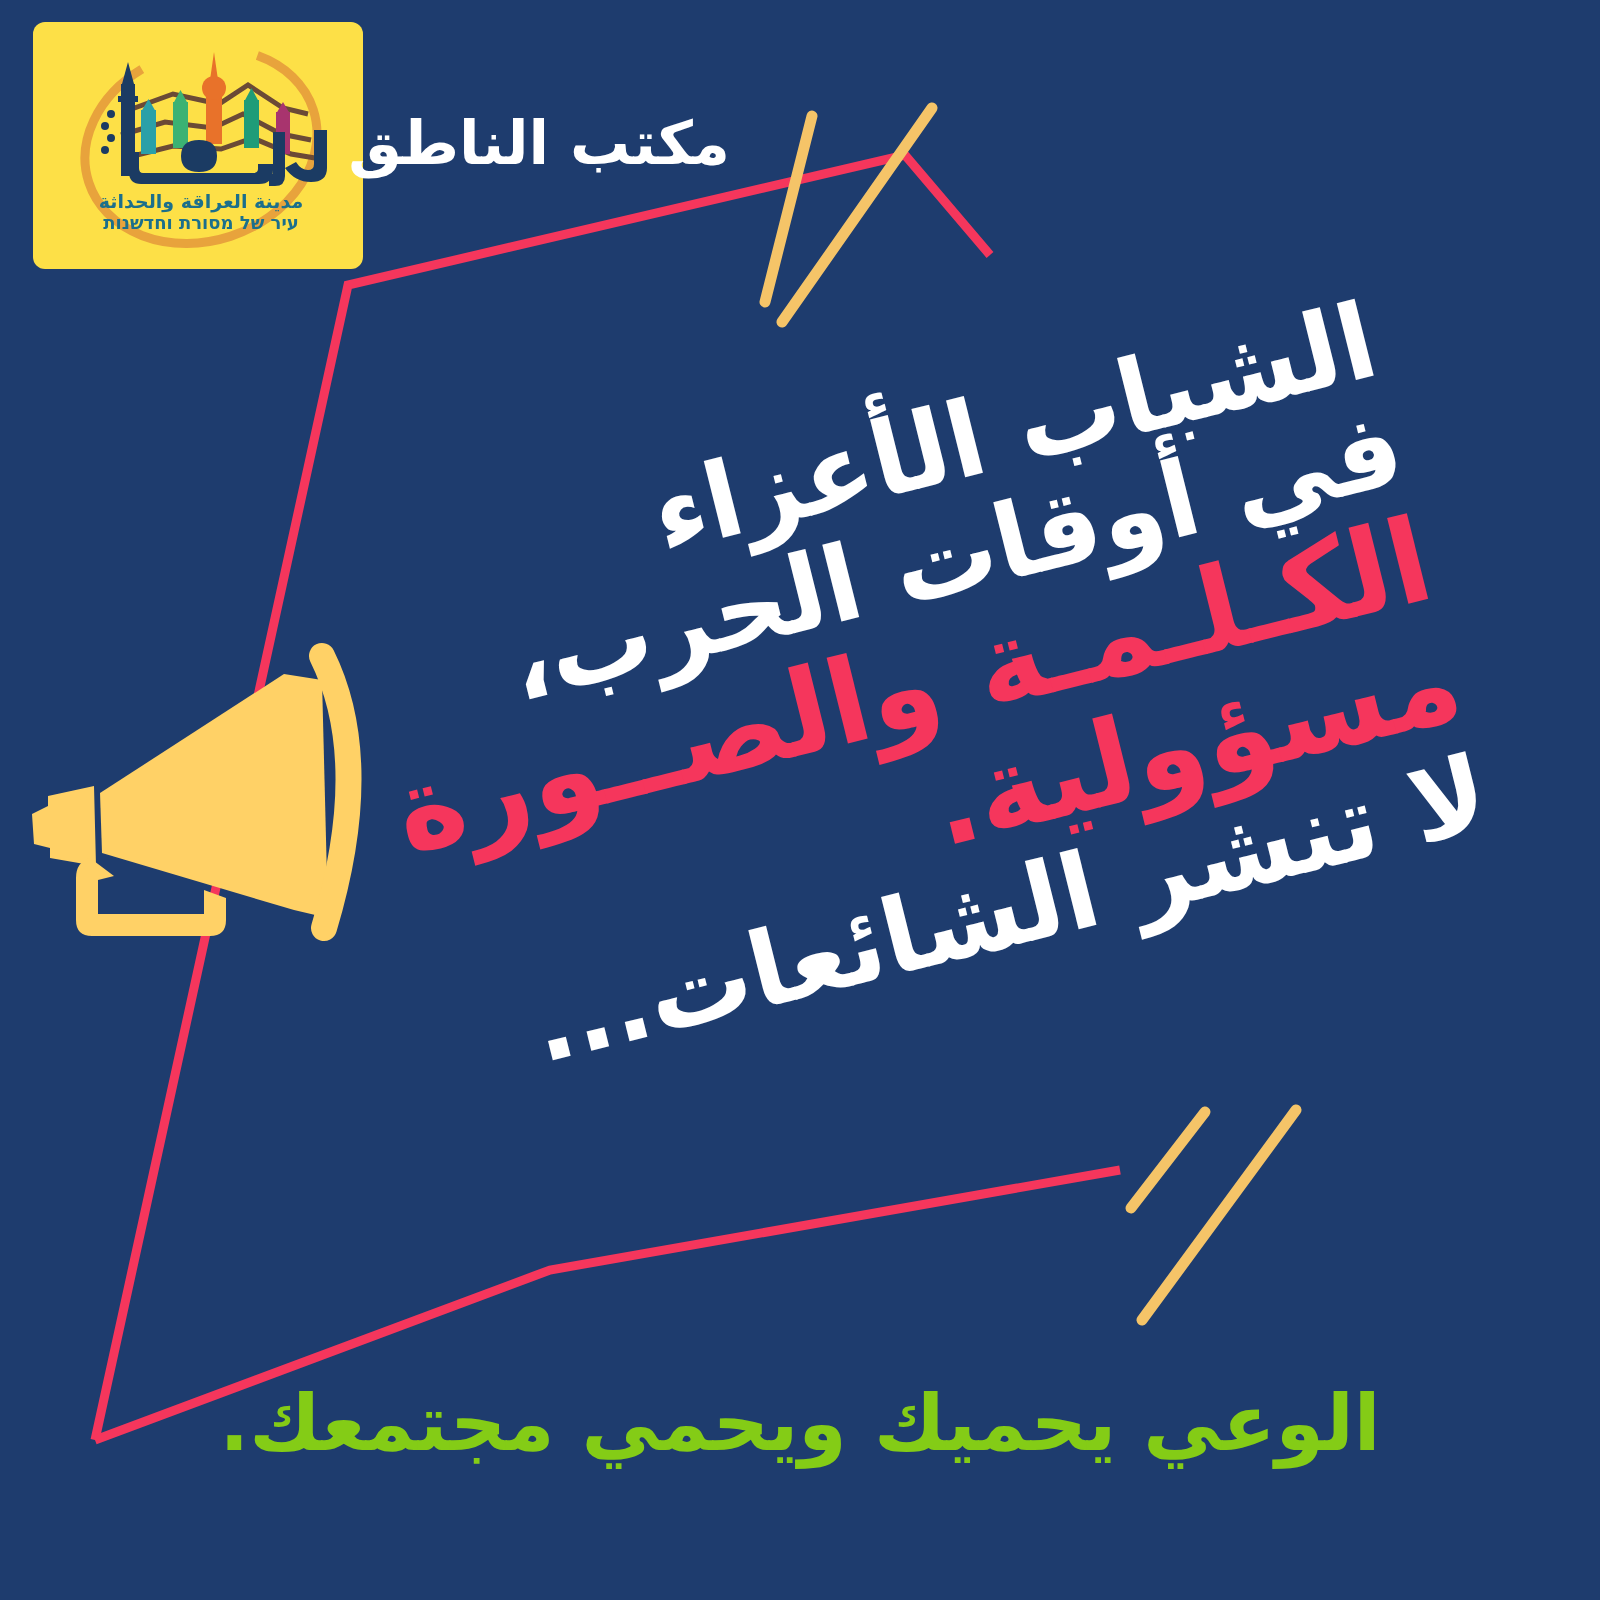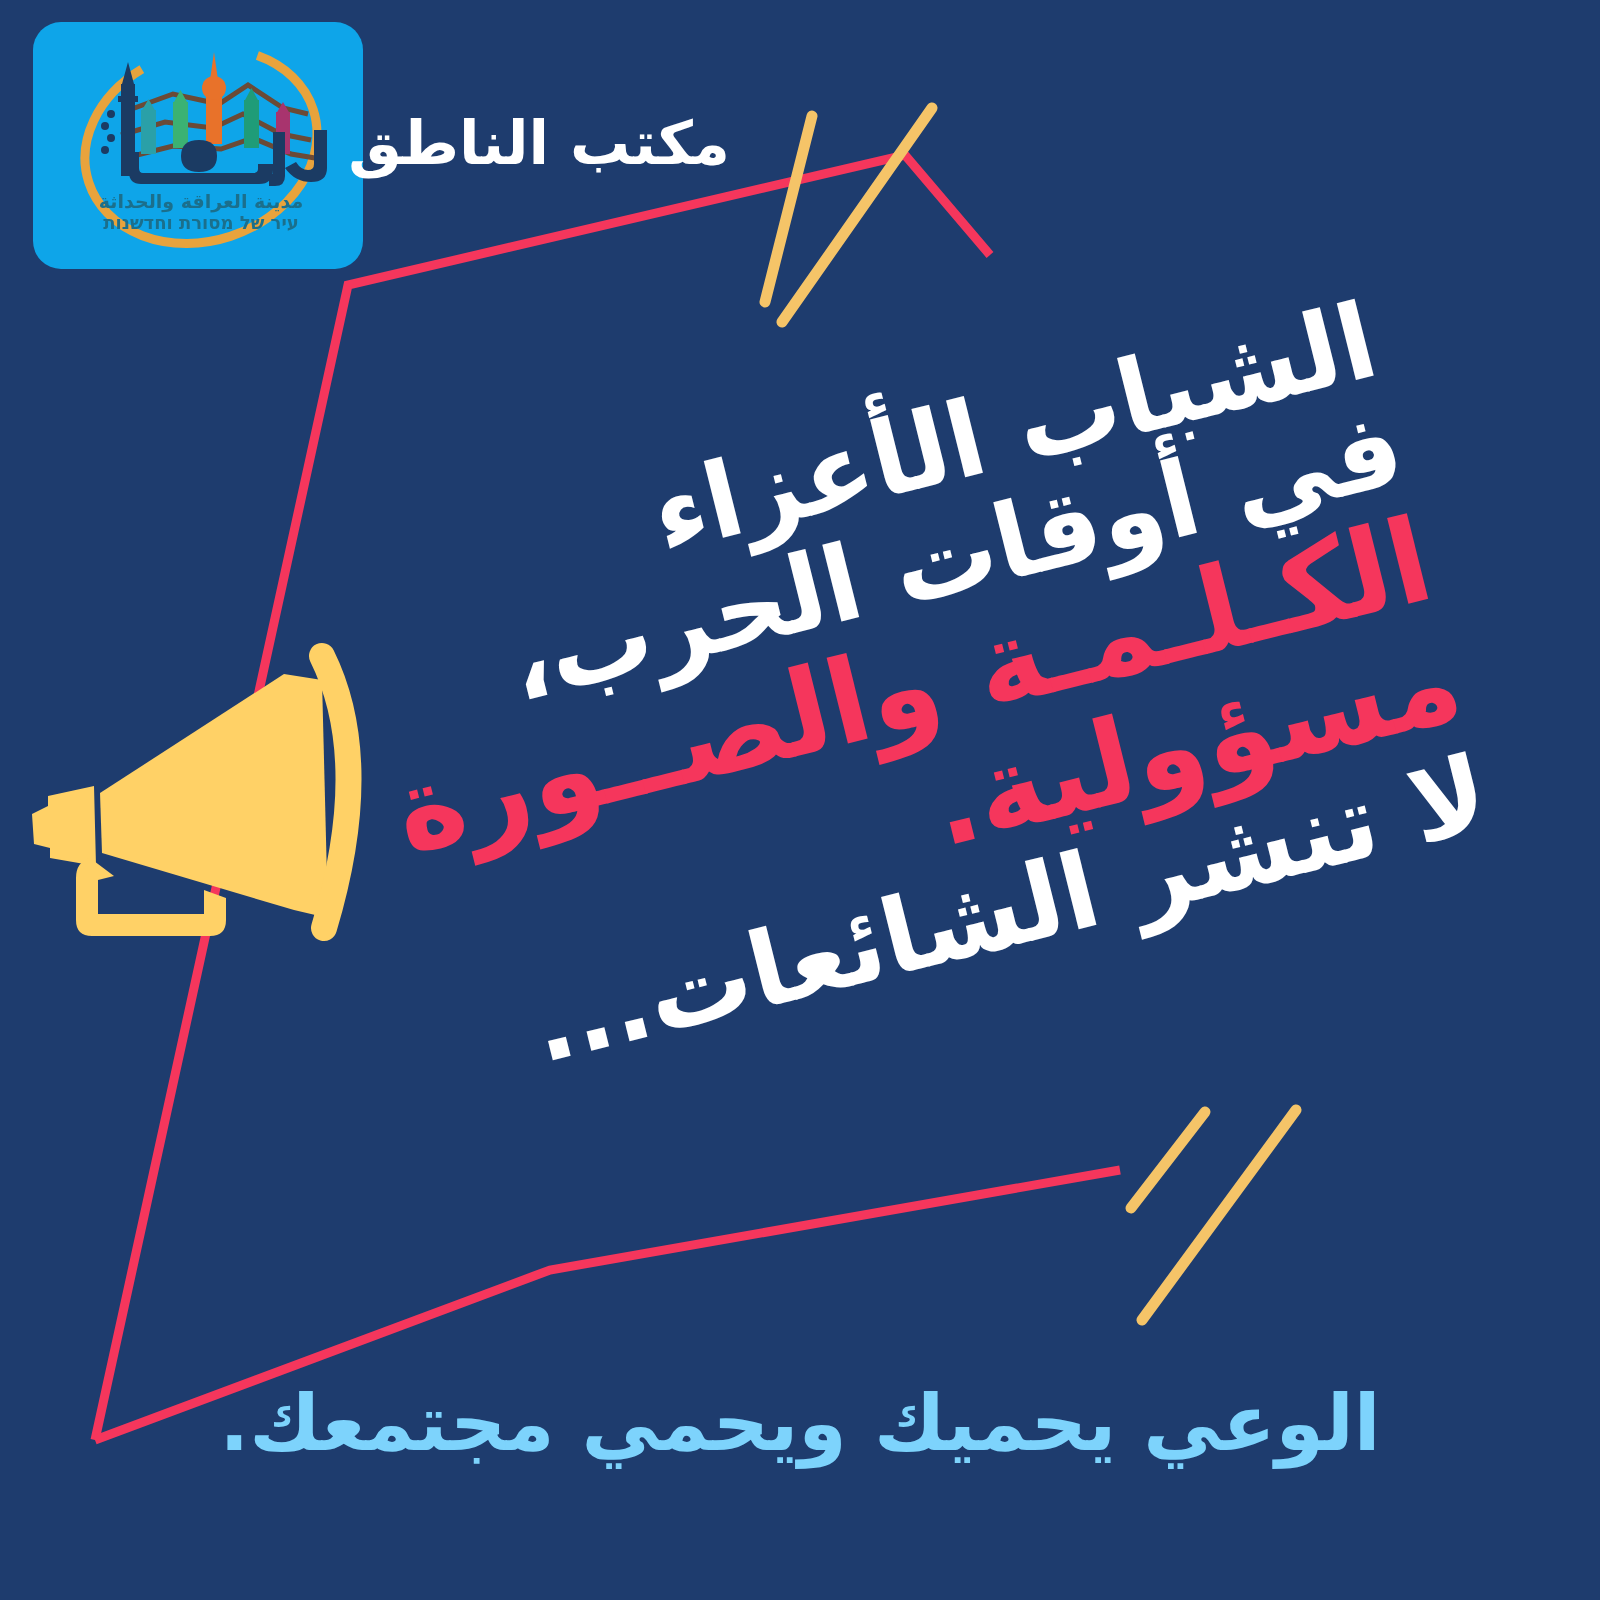--- a/index.html
+++ b/index.html
@@ -23,22 +23,22 @@
     width:1600px;
     height:1600px;
     pointer-events:none;
   }
 
   
   #logo-badge{
     position:absolute;
     left:33px; top:22px;
     width:330px; height:247px;
-    background:#0ea5e9;
-    border-radius:28px;
+    background:#fde047;
+    border-radius:12px;
     overflow:hidden;
   }
   #logo-badge svg{display:block;width:330px;height:247px;}
 
   
   #header-label{
     position:absolute;
     left:400px; top:108px;
     width:330px;
     text-align:center;
@@ -81,21 +81,21 @@
   .hl-white{color:#ffffff;}
   .hl-pink{color:#f5365c;}
   .hl-big{font-size:116px;}
 
   
   #footer-slogan{
     position:absolute;
     left:0; right:0;
     top:1378px;
     text-align:center;
-    color:#7dd3fc;
+    color:#84cc16;
     font-size:78px;
     font-weight:700;
     direction:rtl;
     white-space:nowrap;
   }
 </style>
 </head>
 <body>
 
 <div id="poster">

